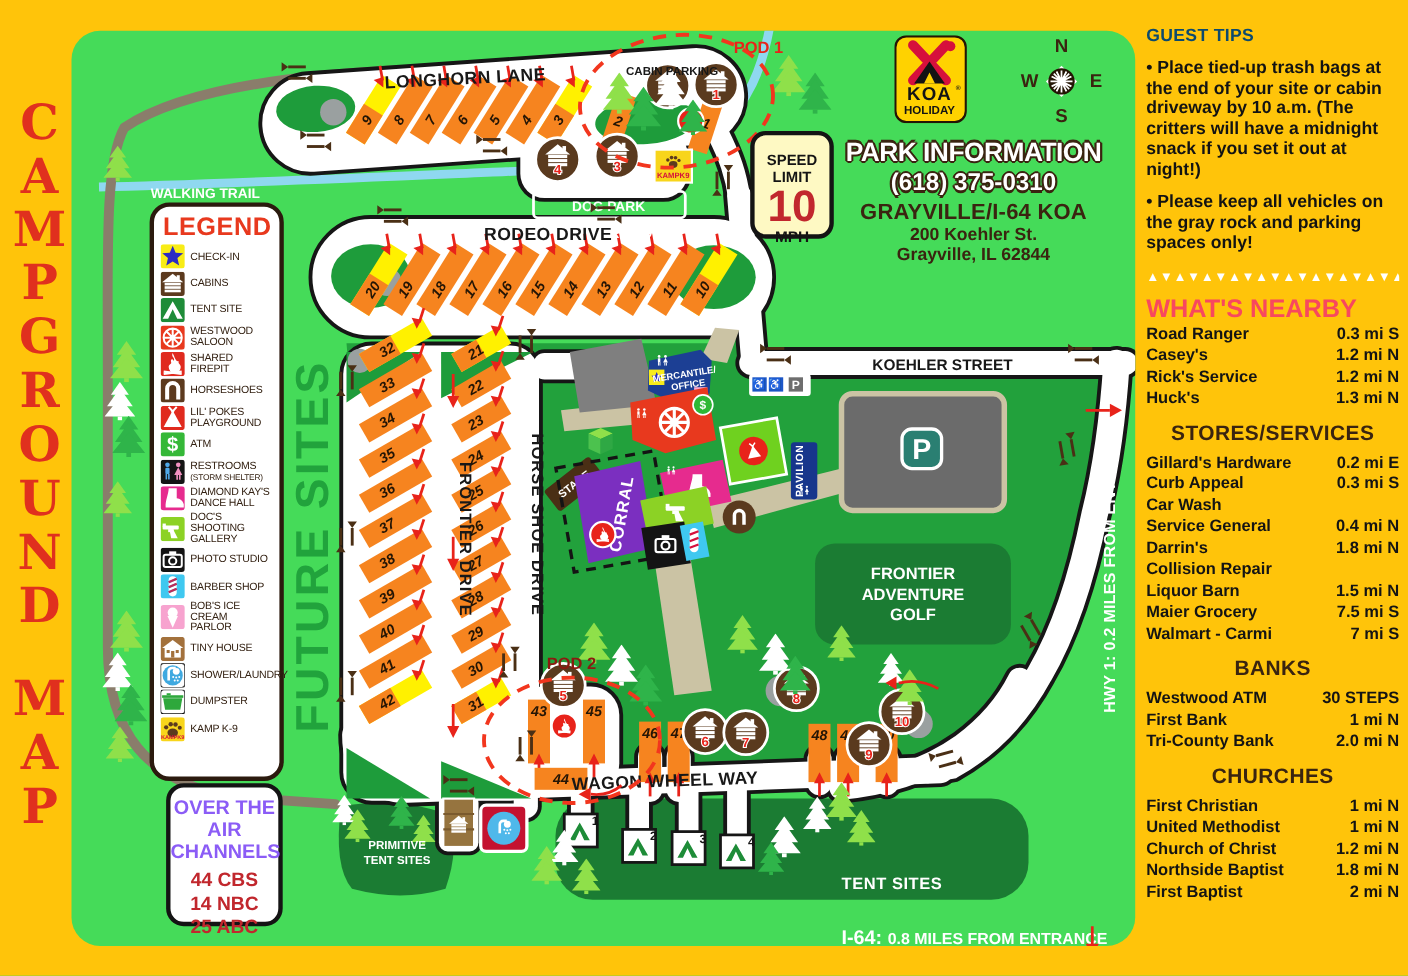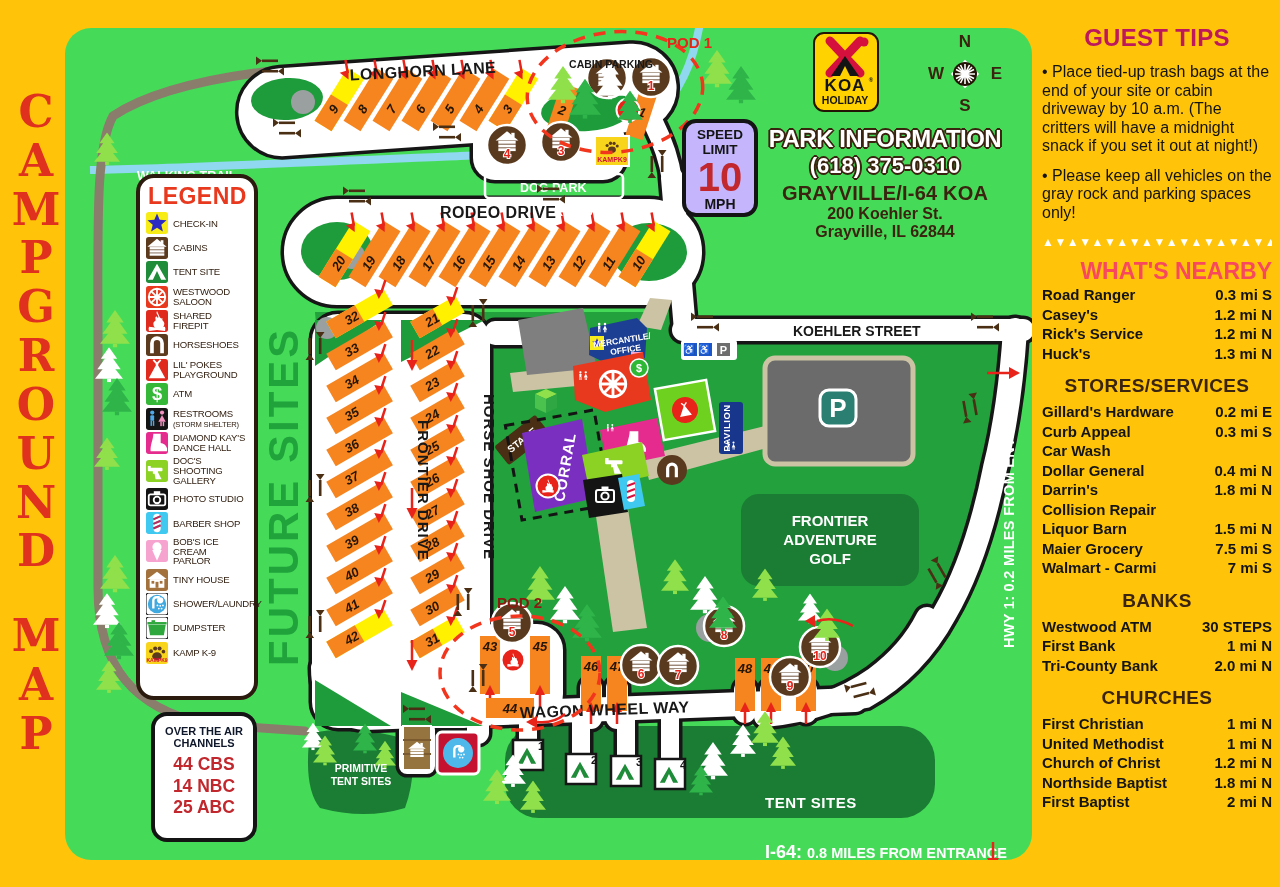--- a/index.html
+++ b/index.html
@@ -4,57 +4,57 @@
 <style>
   html,body{margin:0;padding:0}
   body{width:1280px;height:887px;position:relative;overflow:hidden;background:#FFC40A;font-family:"Liberation Sans",sans-serif}
   #map{position:absolute;left:65px;top:28px;width:967px;height:832px;background:#45DB59;border-radius:26px;z-index:1}
   #map svg{display:block}
   
   #vtitle{position:absolute;left:10px;top:88px;width:52px;display:flex;flex-direction:column;align-items:center;color:#E0301E;z-index:2}
   #vtitle .vl{font:900 44px/1.11 "DejaVu Serif",serif}
   #vtitle .gap{height:36px}
   
-  #legend{position:absolute;left:136px;top:174px;width:122px;height:526px;background:#fff;border:4px solid #2B1A0E;border-radius:18px;box-sizing:border-box;padding:5px 5px 2px 6px;z-index:6}
+  #legend{position:absolute;left:136px;top:184px;width:122px;height:526px;background:#fff;border:4px solid #2B1A0E;border-radius:18px;box-sizing:border-box;padding:5px 5px 2px 6px;z-index:6}
   .leg-title{font-weight:800;font-size:23px;color:#E8391E;text-align:center;letter-spacing:.5px;margin-bottom:2px}
   .leg-row{display:flex;align-items:center;gap:5px;margin:2.4px 0}
   .lic{width:22px;height:22px;flex:0 0 22px}
   .lic svg{width:22px;height:22px;display:block}
   .leg-lb{font-weight:400;font-size:9.6px;line-height:1.02;color:#332112;letter-spacing:-.2px}
   .leg-sub{font-size:7.6px}
   
   #ota{position:absolute;left:151px;top:712px;width:106px;height:130px;background:#fff;border:4px solid #141414;border-radius:16px;box-sizing:border-box;text-align:center;padding-top:9px;z-index:6}
-  .ota-t{font-weight:800;font-size:11px;line-height:1.1;color:#0f172a}
+  .ota-t{font-weight:800;font-size:18px;line-height:1.1;color:#8b5cf6}
   .ota-ch{font-weight:800;font-size:17.5px;line-height:1.22;color:#C1272D;margin-top:5px}
   
-  #speed{position:absolute;left:682px;top:119px;width:76px;height:98px;background:#c4b5fd;border:4px solid #141414;border-radius:14px;box-sizing:border-box;text-align:center;padding-top:5px;z-index:6}
+  #speed{position:absolute;left:682px;top:119px;width:76px;height:98px;background:#fef9c3;border:4px solid #141414;border-radius:14px;box-sizing:border-box;text-align:center;padding-top:16px;z-index:6}
   .sp-s{font-weight:800;font-size:13.5px;line-height:1.1;color:#141414}
   .sp-10{font-weight:800;font-size:40px;line-height:.95;color:#C1272D}
   .sp-m{font-weight:800;font-size:14px;color:#141414}
   
   #parkinfo{position:absolute;left:733px;top:125px;width:304px;text-align:center;z-index:5}
   .pi-t{font-weight:800;font-size:24px;letter-spacing:-.5px;color:#fff;text-shadow:-2px 0 #3A2410,2px 0 #3A2410,0 -2px #3A2410,0 2px #3A2410,-1px -1px #3A2410,1px 1px #3A2410,-1px 1px #3A2410,1px -1px #3A2410}
   .pi-ph{font-weight:800;font-size:22px;color:#fff;text-shadow:-2px 0 #3A2410,2px 0 #3A2410,0 -2px #3A2410,0 2px #3A2410,-1px -1px #3A2410,1px 1px #3A2410,-1px 1px #3A2410,1px -1px #3A2410}
   .pi-koa{font-weight:800;font-size:20px;color:#3A2410;margin-top:3px;letter-spacing:.2px}
   .pi-l{font-weight:700;font-size:16px;line-height:1.13;color:#3A2410}
   
   #koa-logo{position:absolute;left:813px;top:32px;width:66px;height:80px;z-index:5}
   #compass{position:absolute;left:928px;top:32px;width:74px;height:84px;color:#3A2410;z-index:5}
   #compass span{position:absolute;font-weight:800;font-size:17px}
   .c-n{left:50%;top:0;transform:translateX(-50%)}
   .c-s{left:50%;bottom:0;transform:translateX(-50%)}
   .c-w{left:0;top:50%;transform:translateY(-50%)}
   .c-e{right:0;top:50%;transform:translateY(-50%)}
   .c-star{position:absolute;left:50%;top:50%;transform:translate(-50%,-50%)}
   
   #sidebar{position:absolute;left:1042px;top:24px;width:230px;z-index:4}
-  .gt-title{font-weight:800;font-size:24px;color:#be185d;text-align:center;letter-spacing:.3px}
-  .tip{font-weight:400;font-size:16px;line-height:1.16;color:#131313;margin-top:11px}
+  .gt-title{font-weight:800;font-size:16px;color:#0c4a6e;text-align:left;letter-spacing:.3px}
+  .tip{font-weight:700;font-size:16px;line-height:1.16;color:#131313;margin-top:11px}
   .zig{color:#fff;font-size:12px;letter-spacing:.5px;text-align:center;margin:13px 0 9px;white-space:nowrap;overflow:hidden}
-  .wn-title{font-weight:800;font-size:23px;color:#F8485E;text-align:right;margin-top:2px}
+  .wn-title{font-weight:800;font-size:23px;color:#F8485E;text-align:left;margin-top:2px}
   .sec-t{font-weight:800;font-size:19px;color:#3A2410;text-align:center;margin:12px 0 5px;letter-spacing:.4px}
   .nrow{display:flex;justify-content:space-between;align-items:flex-start;font-weight:700;font-size:15px;line-height:1.3;color:#141414}
   .nname{text-align:left}
   .ndist{text-align:right;white-space:nowrap}
   
   .road{font:700 16px "Liberation Sans",sans-serif;fill:#181818;letter-spacing:.4px}
   .roadsm{font:700 14px "Liberation Sans",sans-serif;fill:#181818}
   .sitenum{font:italic 700 13px "Liberation Sans",sans-serif;fill:#241505;text-anchor:middle}
   .wlabel{font:700 12.5px "Liberation Sans",sans-serif;fill:#fff}
   .wlabel2{font:700 10.5px "Liberation Sans",sans-serif;fill:#fff;text-anchor:middle}
@@ -1394,21 +1394,21 @@
      <div class="sec-t">STORES/SERVICES</div>
         <div class="nrow">
         <span class="nname">Gillard's Hardware</span>
         <span class="ndist">0.2 mi E</span>
       </div>
         <div class="nrow">
         <span class="nname">Curb Appeal<br>Car Wash</span>
         <span class="ndist">0.3 mi S</span>
       </div>
         <div class="nrow">
-        <span class="nname">Dollar General</span>
+        <span class="nname">Service General</span>
         <span class="ndist">0.4 mi N</span>
       </div>
         <div class="nrow">
         <span class="nname">Darrin's<br>Collision Repair</span>
         <span class="ndist">1.8 mi N</span>
       </div>
         <div class="nrow">
         <span class="nname">Liquor Barn</span>
         <span class="ndist">1.5 mi N</span>
       </div>

